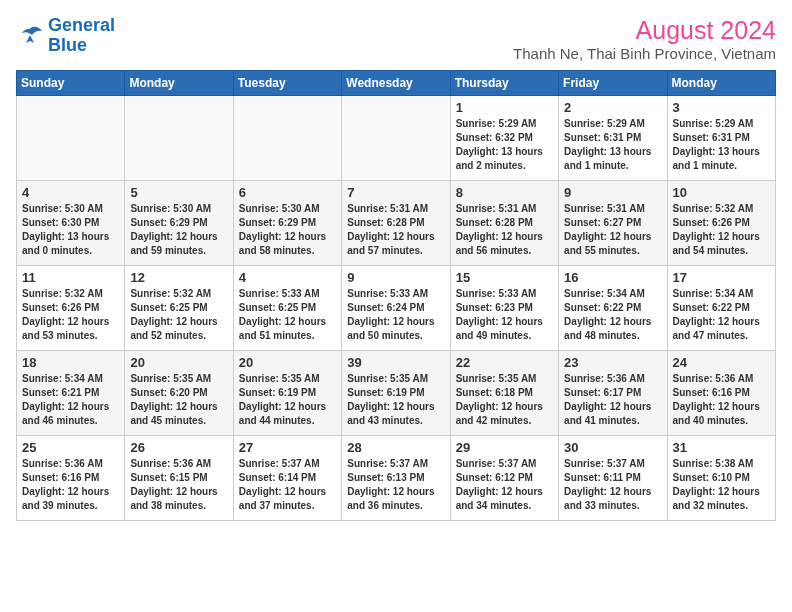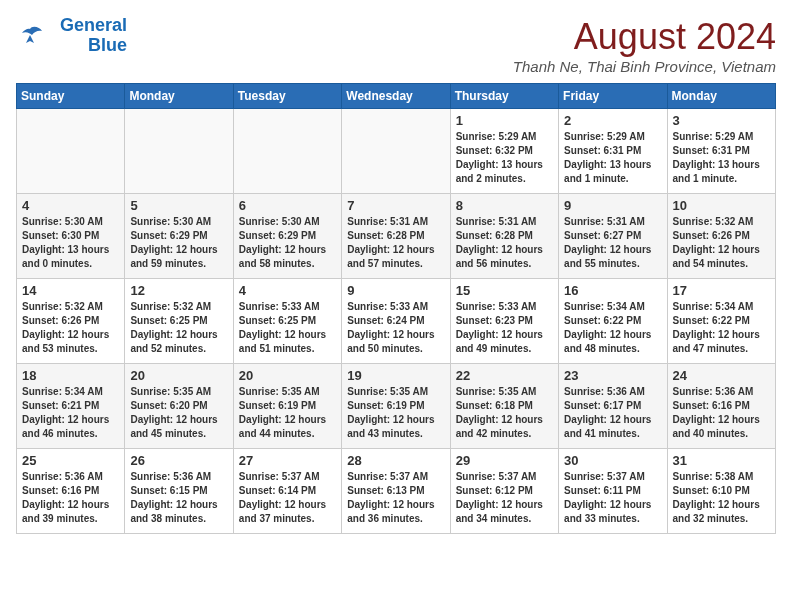--- a/index.html
+++ b/index.html
@@ -12,48 +12,46 @@
     }
     .header {
       display: flex;
       justify-content: space-between;
       align-items: flex-start;
       margin-bottom: 8px;
     }
     .logo {
       display: flex;
       align-items: center;
-      gap: 16px;
-      text-align: right;
+      gap: 4px;
     }
     .logo-text {
       font-size: 18px;
       font-weight: bold;
       color: #333;
       line-height: 1.1;
     }
     .logo-text span {
       color: #1a6bb5;
     }
     .logo-bird {
       width: 28px;
       height: 22px;
     }
     .title-area {
       text-align: right;
     }
     .month-year {
-      font-size: 36px;
-      color: #7f1d1d;
+      font-size: 25px;
+      color: #ec4899;
       font-weight: normal;
     }
     .location {
       font-size: 15px;
       color: #555;
-      font-style: italic;
     }
     table {
       width: 100%;
       border-collapse: collapse;
       table-layout: fixed;
     }
     th {
       background-color: #2a6db5;
       color: #fff;
       font-size: 12px;
@@ -196,21 +194,21 @@
         <td>
           <span class="day-num">10</span>
           <div class="day-info" style="white-space: pre-line;">Sunrise: 5:32 AM
 Sunset: 6:26 PM
 Daylight: 12 hours
 and 54 minutes.</div>
         </td>
       </tr>
       <tr>
         <td>
-          <span class="day-num">14</span>
+          <span class="day-num">11</span>
           <div class="day-info" style="white-space: pre-line;">Sunrise: 5:32 AM
 Sunset: 6:26 PM
 Daylight: 12 hours
 and 53 minutes.</div>
         </td>
         <td>
           <span class="day-num">12</span>
           <div class="day-info" style="white-space: pre-line;">Sunrise: 5:32 AM
 Sunset: 6:25 PM
 Daylight: 12 hours
@@ -268,21 +266,21 @@
 and 45 minutes.</div>
         </td>
         <td>
           <span class="day-num">20</span>
           <div class="day-info" style="white-space: pre-line;">Sunrise: 5:35 AM
 Sunset: 6:19 PM
 Daylight: 12 hours
 and 44 minutes.</div>
         </td>
         <td>
-          <span class="day-num">19</span>
+          <span class="day-num">39</span>
           <div class="day-info" style="white-space: pre-line;">Sunrise: 5:35 AM
 Sunset: 6:19 PM
 Daylight: 12 hours
 and 43 minutes.</div>
         </td>
         <td>
           <span class="day-num">22</span>
           <div class="day-info" style="white-space: pre-line;">Sunrise: 5:35 AM
 Sunset: 6:18 PM
 Daylight: 12 hours

